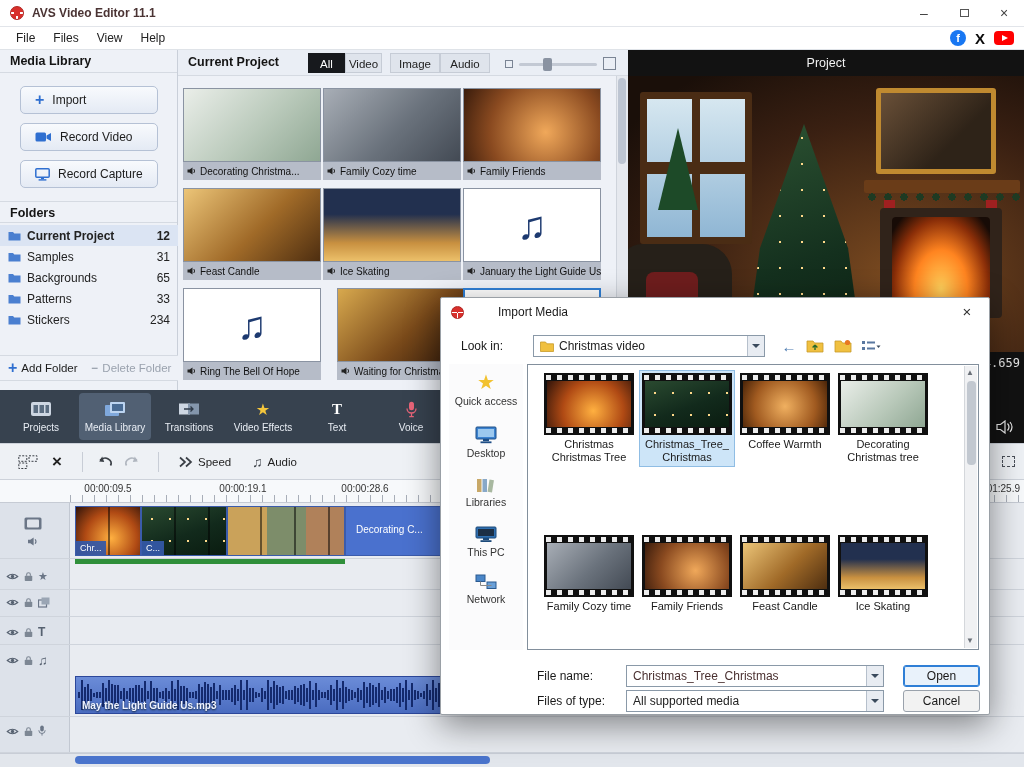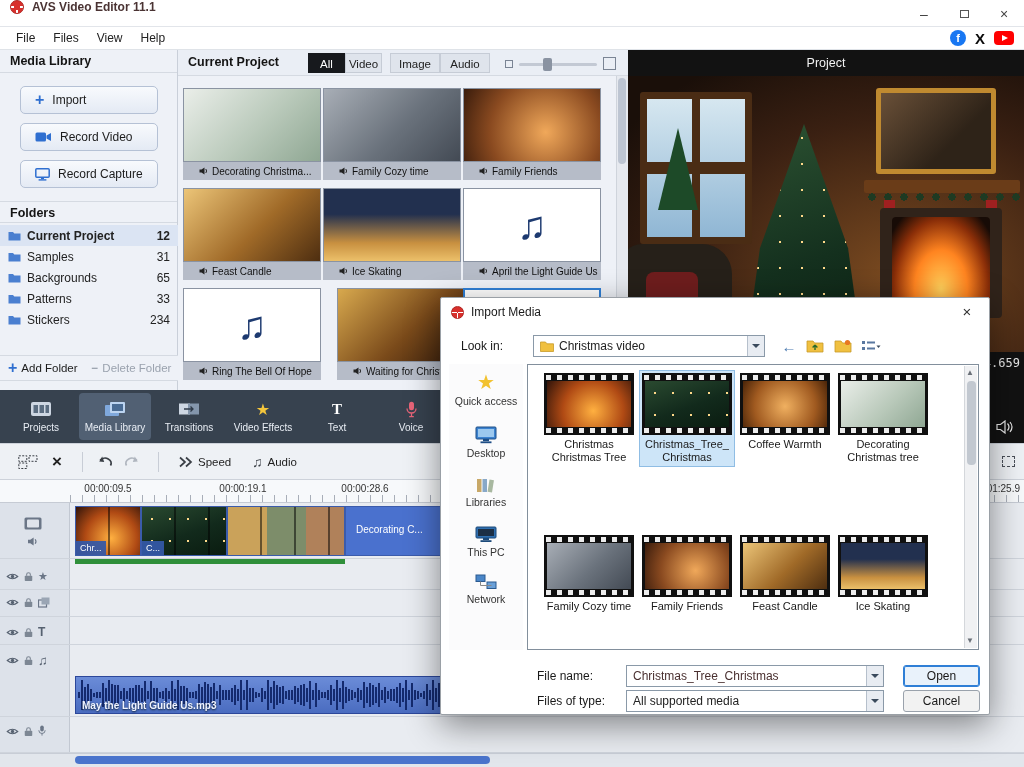--- a/index.html
+++ b/index.html
@@ -1,21 +1,21 @@
 <!DOCTYPE html>
 <html><head>
 <meta charset="utf-8">
 <style>
   html,body{margin:0;padding:0;background:#777;}
   *{box-sizing:border-box;}
   .app{position:relative;width:1024px;height:767px;background:#eef1f6;overflow:hidden;
        font-family:"Liberation Sans",sans-serif;font-size:12px;color:#222;}
 
   
-  .titlebar{position:absolute;left:0;top:0;width:1024px;height:27px;background:#fff;border-bottom:1px solid #e2e5ea;display:flex;align-items:flex-start;}
+  .titlebar{position:absolute;left:0;top:0;width:1024px;height:27px;background:#fff;border-bottom:1px solid #e2e5ea;display:flex;align-items:center;}
   .applogo{width:14px;height:14px;border-radius:50%;margin:0 8px 0 10px;
     background:conic-gradient(#d8302c 0 22%,#fff 0 28%,#d8302c 0 47%,#fff 0 53%,#d8302c 0 72%,#fff 0 78%,#d8302c 0);border:1px solid #b02420;}
   .wintitle{font-size:12px;color:#4a3333;font-weight:bold;}
   .wbtns{margin-left:auto;display:flex;}
   .wbtn{width:40px;height:27px;display:flex;align-items:center;justify-content:center;color:#444;font-size:14px;cursor:default;}
   .maxbox{width:9px;height:8px;border:1px solid #555;display:inline-block;}
 
   
   .menubar{position:absolute;left:0;top:27px;width:1024px;height:23px;background:#fff;border-bottom:1px solid #dfe3e8;display:flex;align-items:center;padding-left:8px;gap:2px;}
   .mitem{padding:2px 8px;font-size:12px;color:#222;}
@@ -48,21 +48,21 @@
   .cptitle{position:absolute;left:10px;top:5px;font-weight:bold;font-size:12.5px;color:#141414;}
   .ftab{position:absolute;top:3px;height:20px;line-height:20px;text-align:center;font-size:11.5px;background:#dfe4ec;border:1px solid #c6ccd6;color:#222;}
   .ftab.active{background:#17191d;color:#fff;border-color:#17191d;}
   .zoom-sq-s{position:absolute;left:327px;top:10px;width:8px;height:8px;border:1px solid #7a8494;}
   .zoom-track{position:absolute;left:341px;top:13px;width:78px;height:3px;background:#c3c9d4;border-radius:2px;}
   .zoom-thumb{position:absolute;left:365px;top:8px;width:9px;height:13px;background:#8a93a2;border-radius:2px;}
   .zoom-sq-l{position:absolute;left:425px;top:7px;width:13px;height:13px;border:1px solid #7a8494;}
   .tile{position:absolute;width:138px;}
   .timg{height:74px;border:1px solid #8a93a2;}
   .tile-audio{background:#fff;display:flex;align-items:center;justify-content:center;color:#1d3a70;font-size:40px;line-height:1;}
-  .tlabel{height:18px;background:#b6bcc8;display:flex;align-items:center;gap:4px;padding:0 16px;font-size:10px;color:#111;white-space:nowrap;overflow:hidden;}
+  .tlabel{height:18px;background:#b6bcc8;display:flex;align-items:center;gap:4px;padding:0 4px;font-size:10px;color:#111;white-space:nowrap;overflow:hidden;}
   .tile.selonly .timg{border:2px solid #2f7fd6;background:#fff;}
   .vscroll{position:absolute;left:438px;top:26px;width:12px;height:314px;background:#e6e9ef;border-left:1px solid #cfd4dc;}
   .vthumb{position:absolute;left:440px;top:28px;width:8px;height:86px;background:#bdc5d2;border-radius:4px;}
 
   
   .bg-snow{background:linear-gradient(135deg,#eaeee9,#b9c9ba 55%,#8fa793);}
   .bg-cozy{background:linear-gradient(135deg,#a8aeb6,#6a727c 55%,#434a54);}
   .bg-friends{background:radial-gradient(circle at 60% 60%,#f0a85a,#8a4a20 60%,#3a1c0c);}
   .bg-candle{background:linear-gradient(135deg,#ecc578,#a06a28 55%,#4e2e10);}
   .bg-skate{background:linear-gradient(180deg,#22304f 0 35%,#c89040 75%,#ecc06a);}
@@ -134,21 +134,21 @@
   .wlabel{position:absolute;left:6px;bottom:2px;color:#f0f4ff;font-size:10px;font-weight:bold;text-shadow:0 1px 2px #123;z-index:2;}
 
   
   .hscroll{position:absolute;left:0;top:753px;width:1024px;height:14px;background:#e2e6ec;border-top:1px solid #c8cdd6;}
   .hthumb{position:absolute;left:75px;top:756px;width:415px;height:8px;background:#4a74cc;border-radius:4px;}
 
   
   .dialog{position:absolute;left:440px;top:297px;width:550px;height:418px;background:#fff;border:1px solid #9aa0a6;border-radius:2px;
     box-shadow:0 10px 34px rgba(0,0,0,.45);z-index:50;}
   .dtitle{position:absolute;left:0;top:0;width:100%;height:28px;display:flex;align-items:center;padding-left:10px;gap:7px;}
-  .dtext{font-size:12px;color:#1a1a1a;}
+  .dtext{font-size:12px;color:#1a1a1a;margin-left:27px;}
   .dclose{position:absolute;right:10px;top:4px;width:24px;height:20px;text-align:center;font-size:15px;color:#333;line-height:20px;}
   .dlabel{position:absolute;font-size:12px;color:#1a1a1a;}
   .combo{position:absolute;background:#fff;border:1px solid #8a99a8;height:22px;display:flex;align-items:center;gap:5px;padding:0 22px 0 6px;font-size:12px;overflow:hidden;white-space:nowrap;}
   .combo .arr{position:absolute;right:0;top:0;bottom:0;width:17px;background:#e8ecf2;border-left:1px solid #b6c0cc;display:flex;align-items:center;justify-content:center;}
   .combo .arr::after{content:"";border:4px solid transparent;border-top-color:#3a4a5c;margin-top:4px;}
   .dnav{position:absolute;top:38px;display:flex;align-items:center;justify-content:center;width:24px;height:20px;}
   .places{position:absolute;left:8px;top:66px;width:74px;height:286px;background:#fbfbfc;}
   .place{position:absolute;left:0;width:74px;display:flex;flex-direction:column;align-items:center;gap:3px;font-size:10.5px;color:#333;text-align:center;}
   .filearea{position:absolute;left:86px;top:66px;width:452px;height:286px;background:#fff;border:1px solid #828f9c;}
   .fitem{position:absolute;width:94px;padding:2px;}
@@ -360,21 +360,21 @@
       <div class="timg tile-audio">
           <span>♫</span>
         </div>
       <div class="tlabel">
           <span>
             <svg width="9" height="8" viewBox="0 0 9 8">
               <path d="M0.5 2.5h2l3-2v7l-3-2h-2z" fill="#222"></path>
               <path d="M6.8 2q1.6 2 0 4" stroke="#222" fill="none"></path>
             </svg>
           </span>
-          <span>April the Light Guide Us</span>
+          <span>January the Light Guide Us</span>
         </div>
     </div>
 
     <div class="tile" style="left:5px;top:238px">
       <div class="timg tile-audio">
           <span>♫</span>
         </div>
       <div class="tlabel">
           <span>
             <svg width="9" height="8" viewBox="0 0 9 8">

